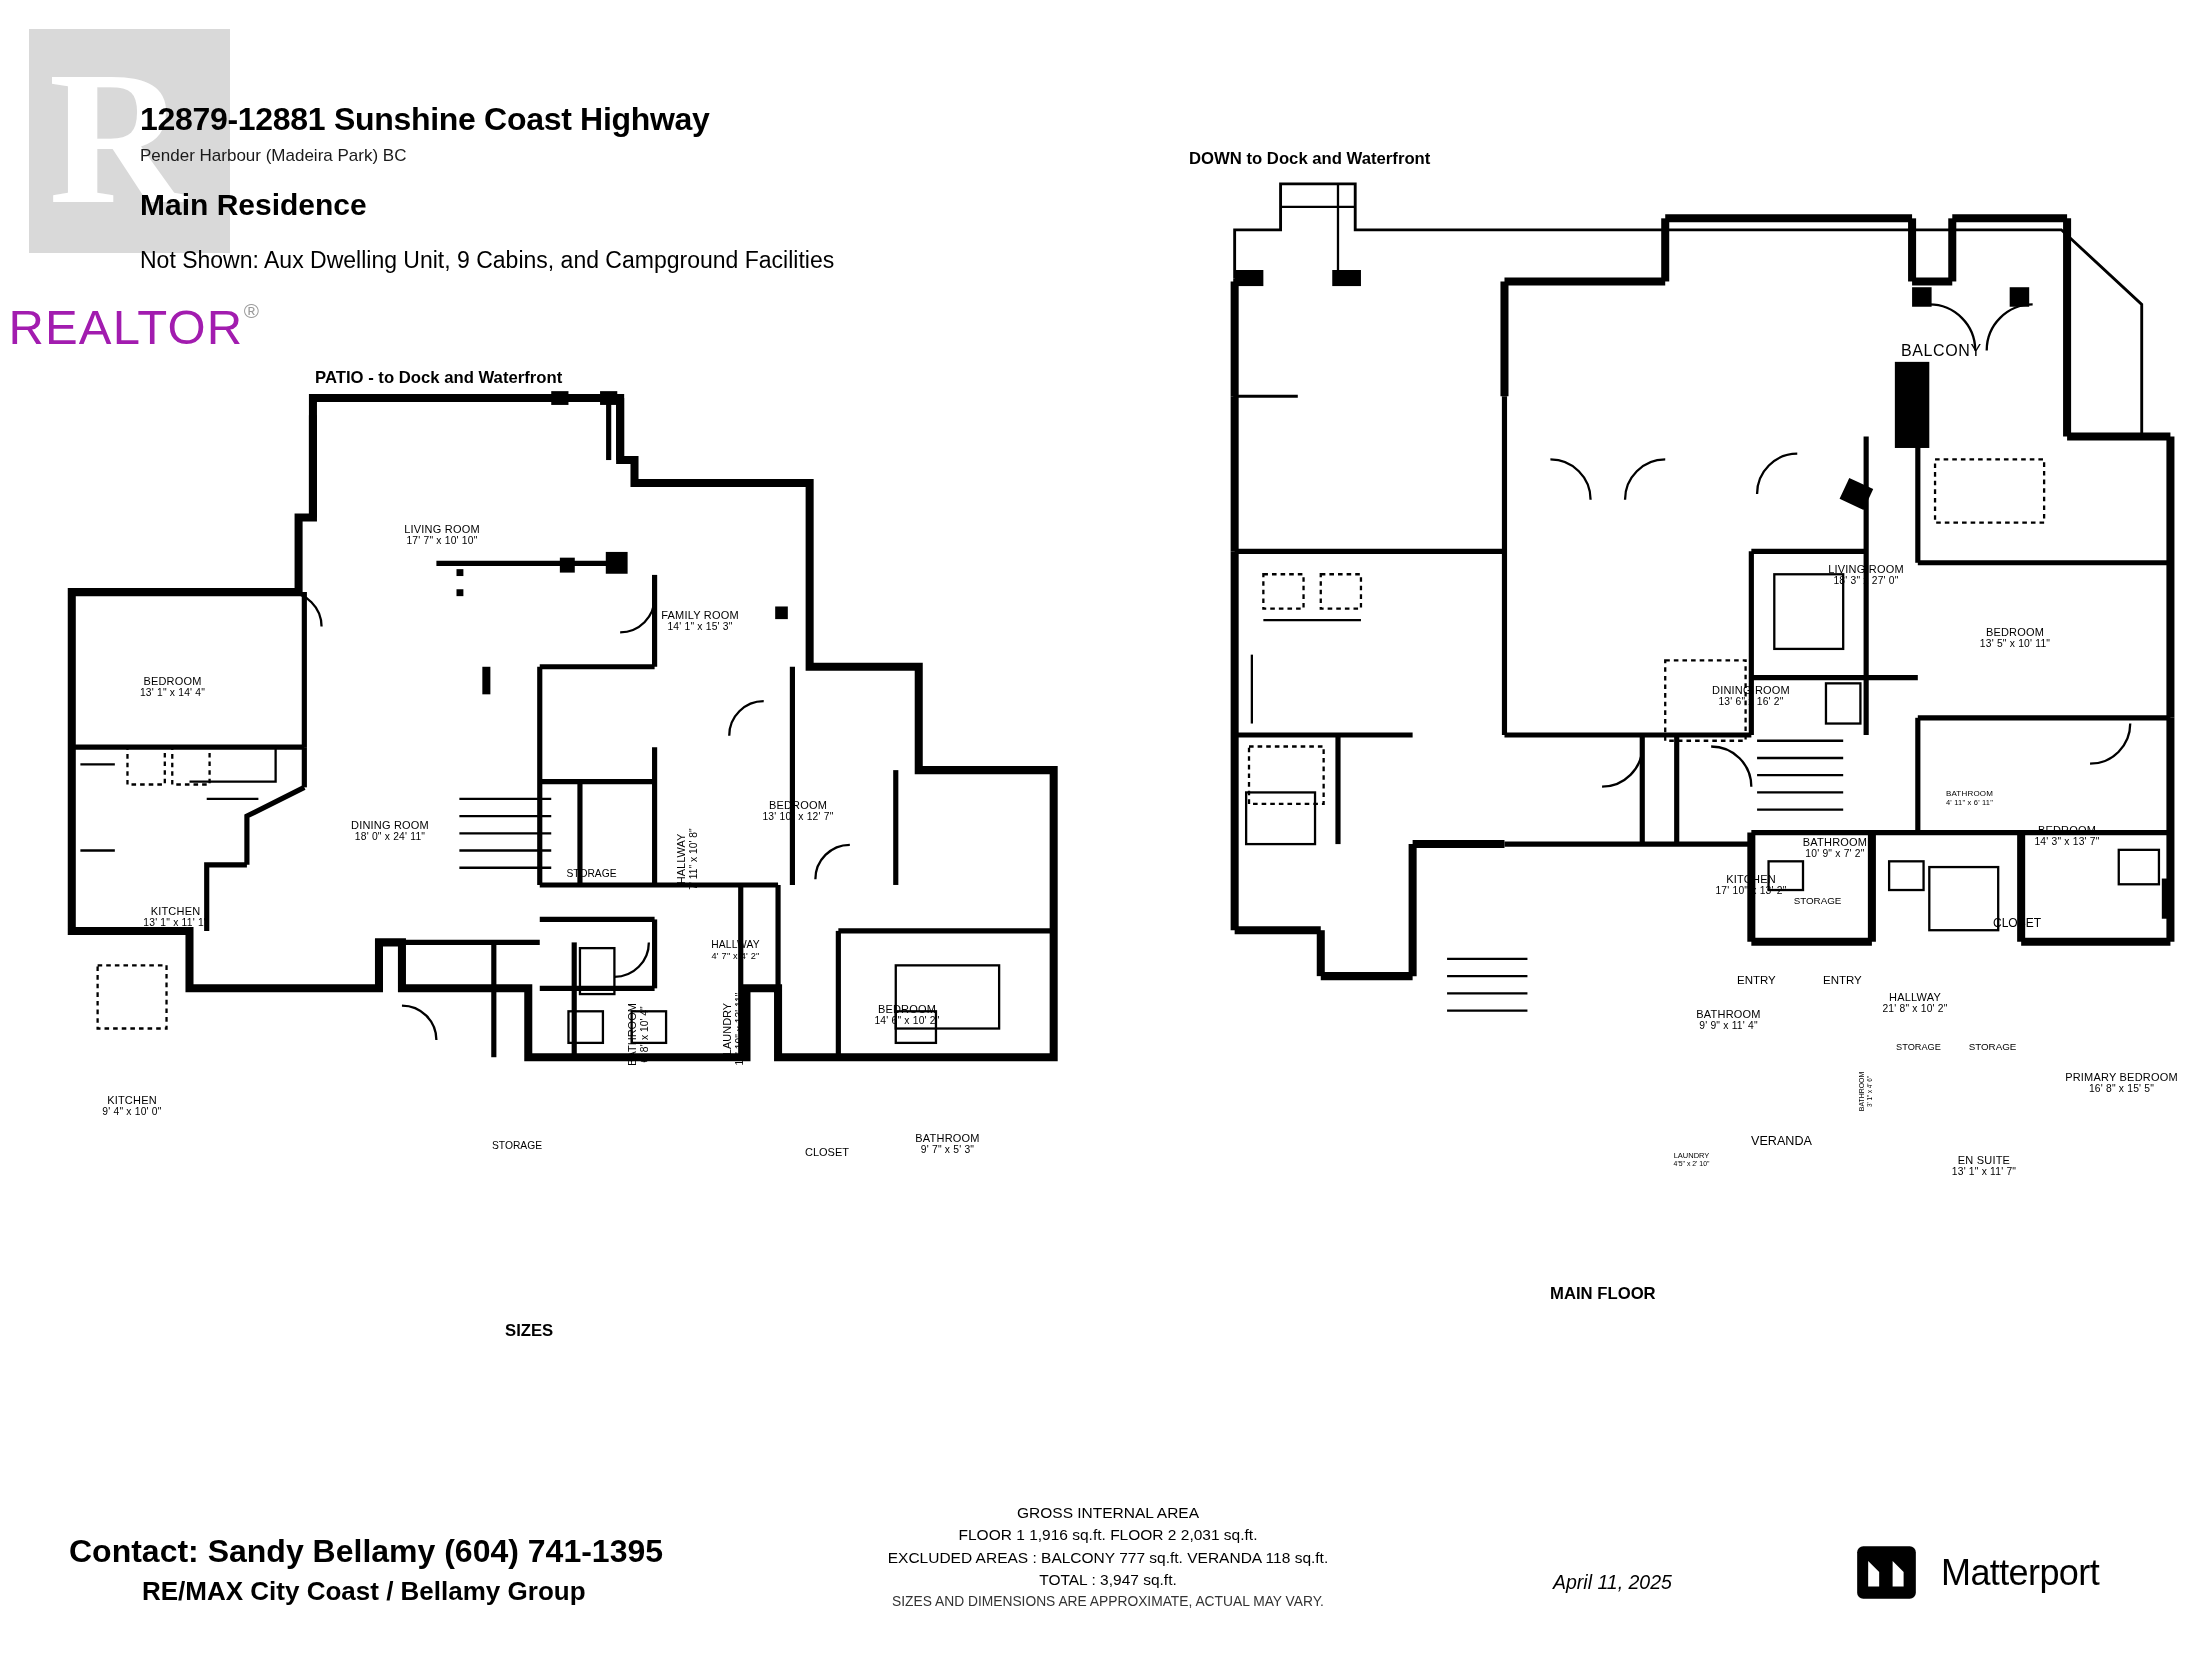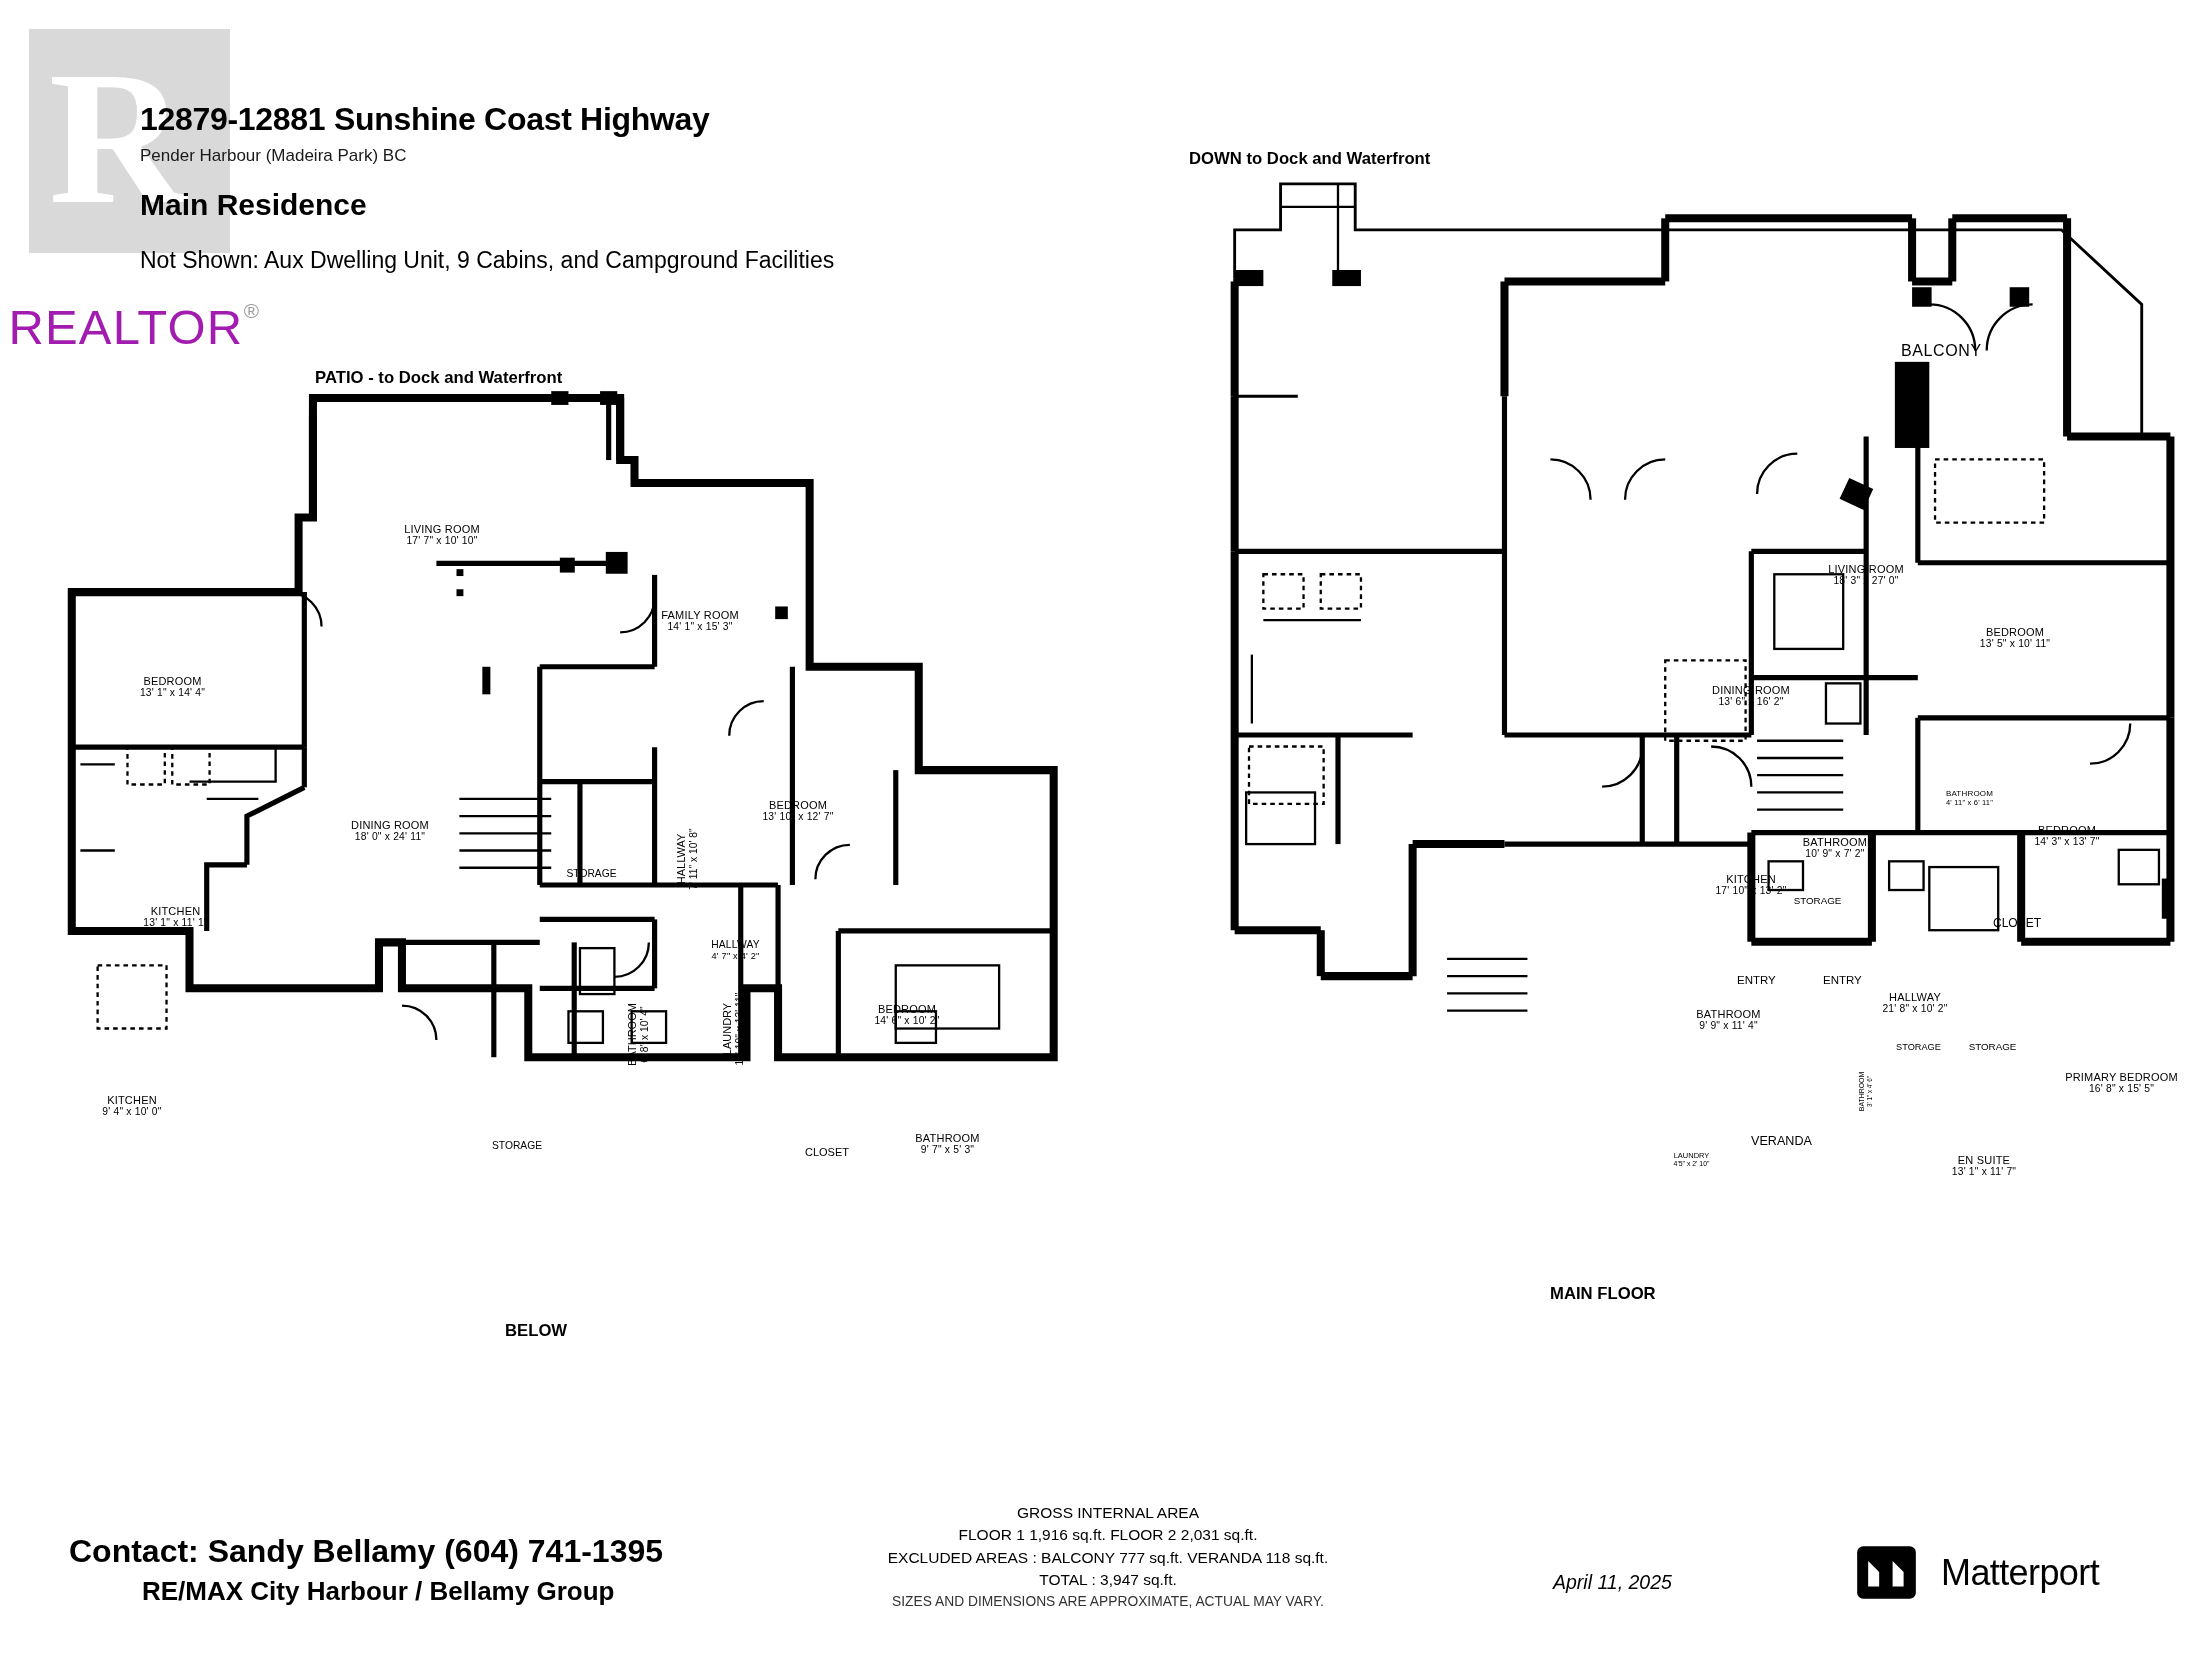--- a/index.html
+++ b/index.html
@@ -193,21 +193,21 @@
       <span>LAUNDRY</span><br>
       <span style="font-size:10.3px;">12' 10" x 13' 11"</span>
     </div>
   </div>
   <div class="abs tinylabel" style="left:787px;top:801px;width:80px;font-size:11px;">CLOSET</div>
   <div class="abs roomlabel" style="left:873px;top:787px;width:149px;">
     <div class="nm">BATHROOM</div>
     <div class="dm">9' 7" x 5' 3"</div>
   </div>
 
-  <div class="abs caption" style="left:505px;top:976px;">BELOW</div>
+  <div class="abs caption" style="left:505px;top:976px;">SIZES</div>
 </div>
 
 <div class="abs" style="left:1091px;top:115px;width:1114px;height:1263px;">
 
   <div class="abs caption" style="left:98px;top:34px;">DOWN to Dock and Waterfront</div>
 
   <svg width="1114" height="1263" viewBox="0 0 1940 2200">
 
     <g fill="none" stroke="#000" stroke-width="5">
       <path d="M250,285 L250,200 L330,200 L330,120 L460,120 L460,200 L1690,200 L1830,330 L1830,560 L1760,560"></path>
@@ -368,21 +368,21 @@
   </div>
   <div class="abs roomlabel" style="left:827px;top:1039px;width:132px;">
     <div class="nm">EN SUITE</div>
     <div class="dm">13' 1" x 11' 7"</div>
   </div>
 
   <div class="abs caption" style="left:459px;top:1169px;">MAIN FLOOR</div>
 </div>
 
 <div class="abs" id="contact-name">Contact: Sandy Bellamy (604) 741-1395</div>
-<div class="abs" id="contact-co">RE/MAX City Harbour / Bellamy Group</div>
+<div class="abs" id="contact-co">RE/MAX City Coast / Bellamy Group</div>
 
 <div class="abs" id="gia">
   <div>GROSS INTERNAL AREA</div>
   <div>FLOOR 1 1,916 sq.ft.    FLOOR 2 2,031 sq.ft.</div>
   <div>EXCLUDED AREAS :  BALCONY 777 sq.ft.   VERANDA 118 sq.ft.</div>
   <div>TOTAL :  3,947 sq.ft.</div>
   <div class="small">SIZES AND DIMENSIONS ARE APPROXIMATE, ACTUAL MAY VARY.</div>
 </div>
 
 <div class="abs" id="date">April 11, 2025</div>

